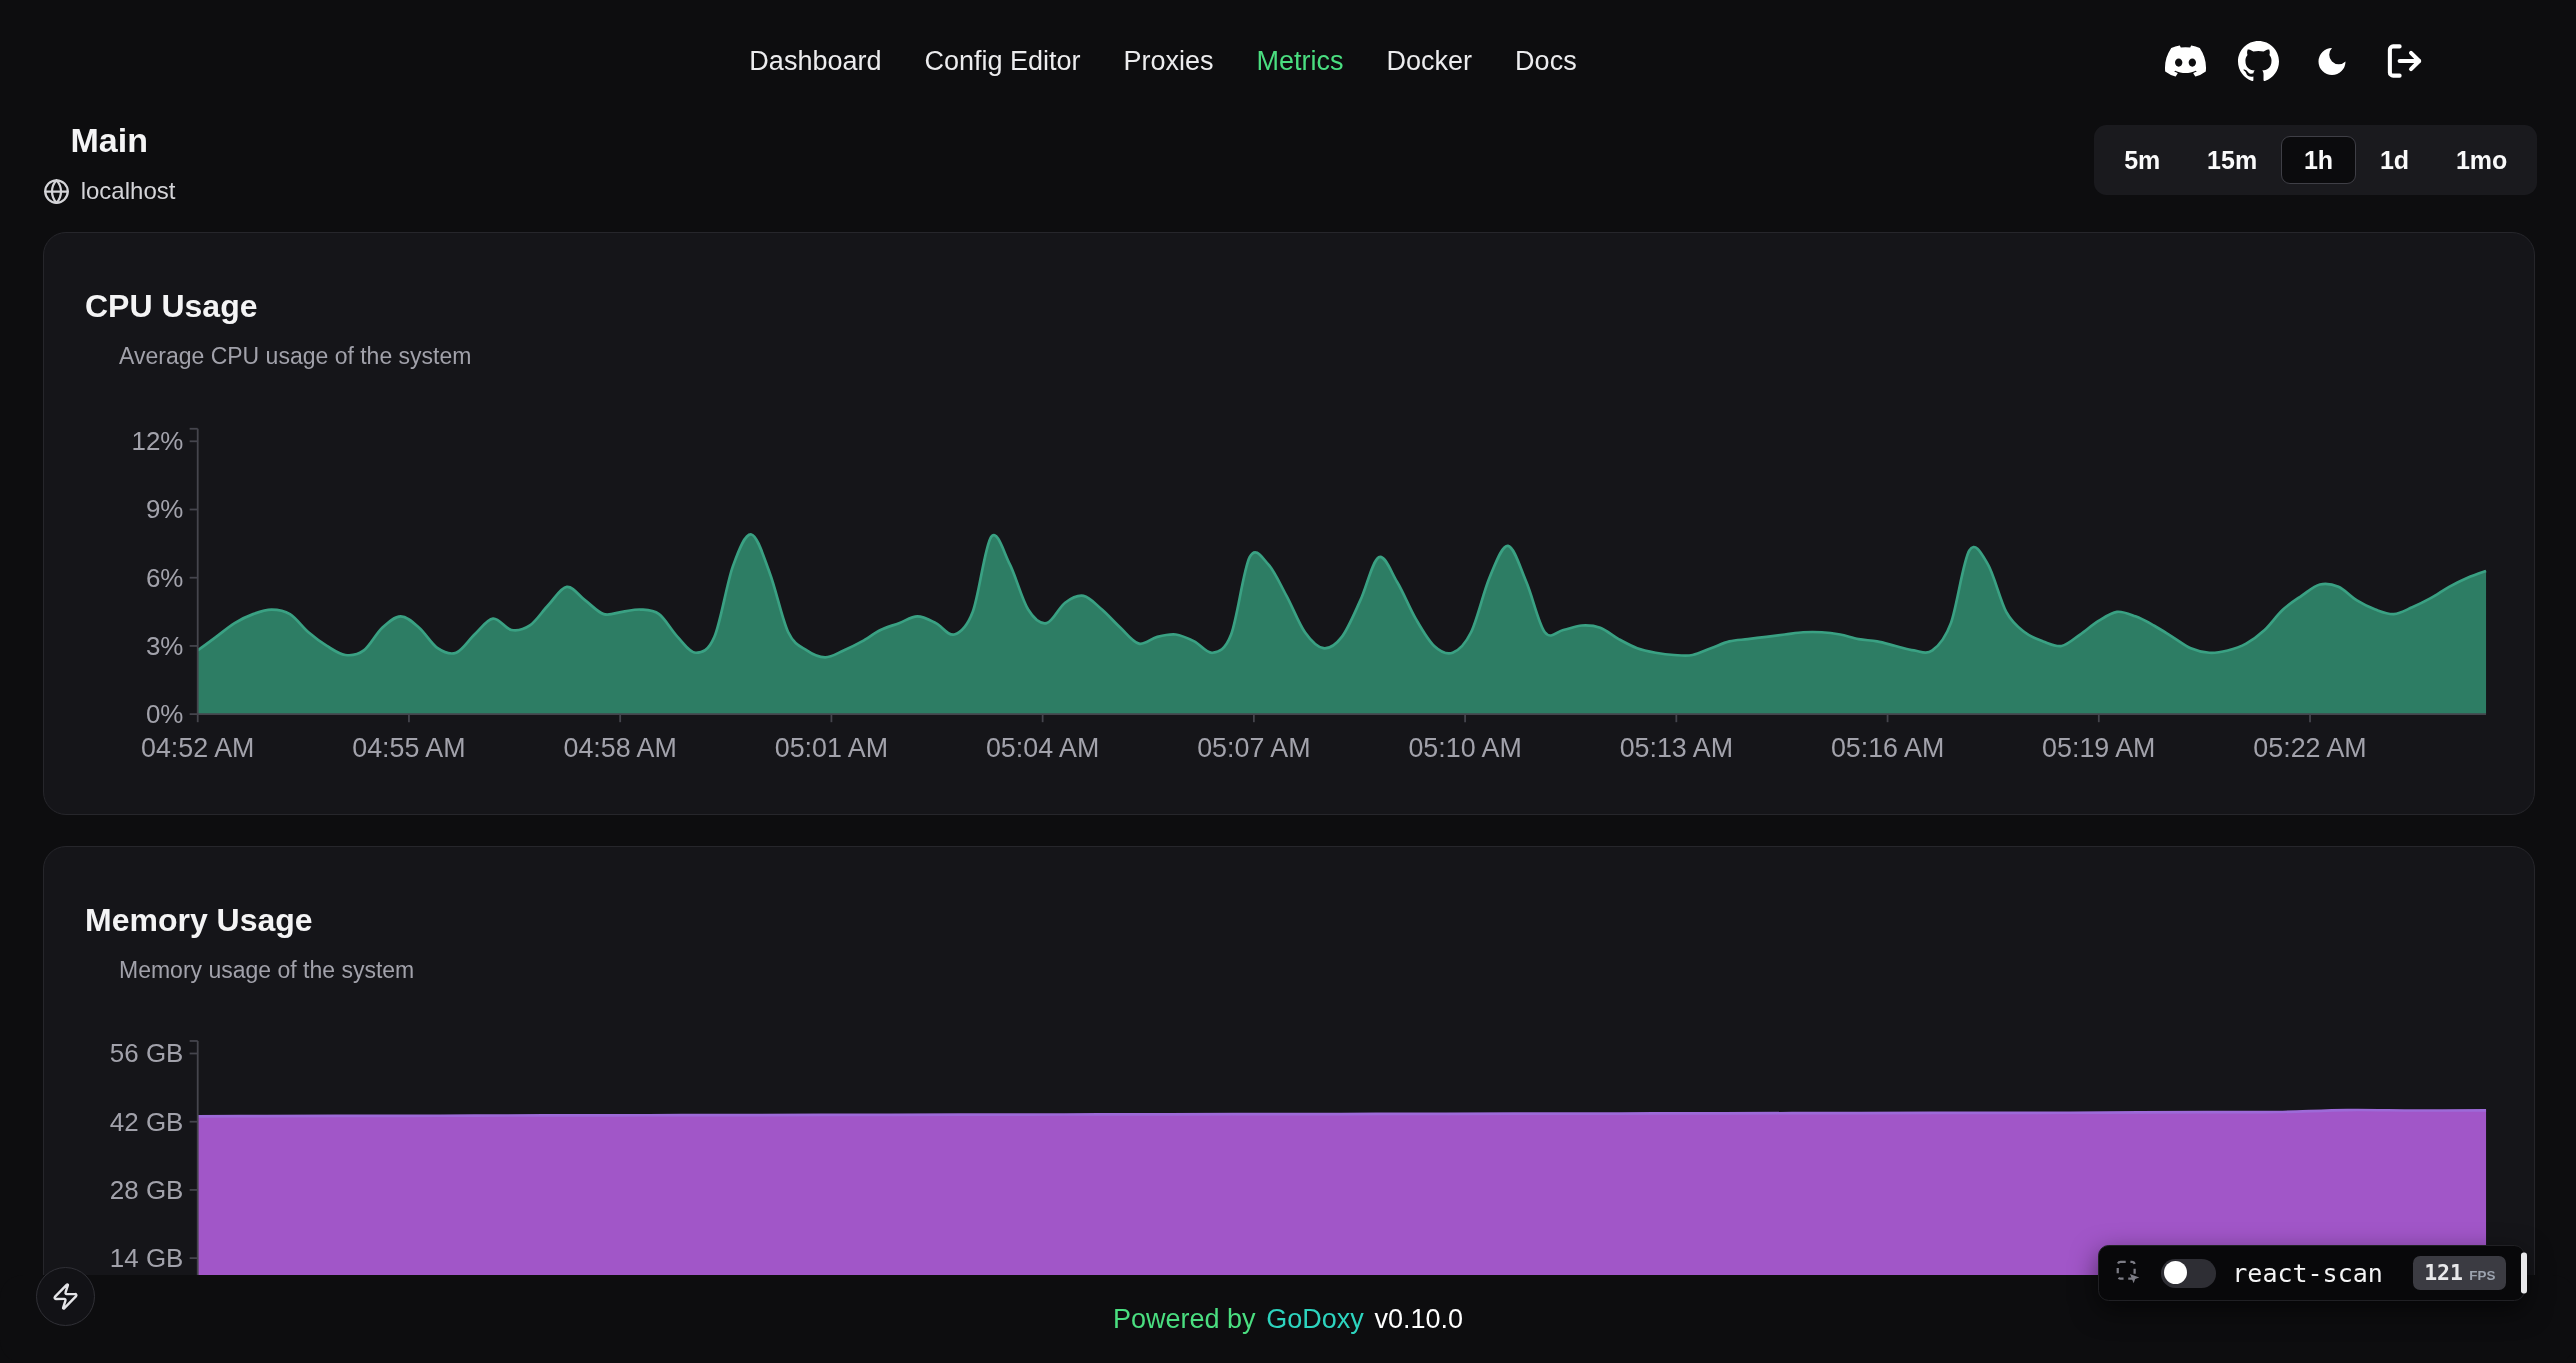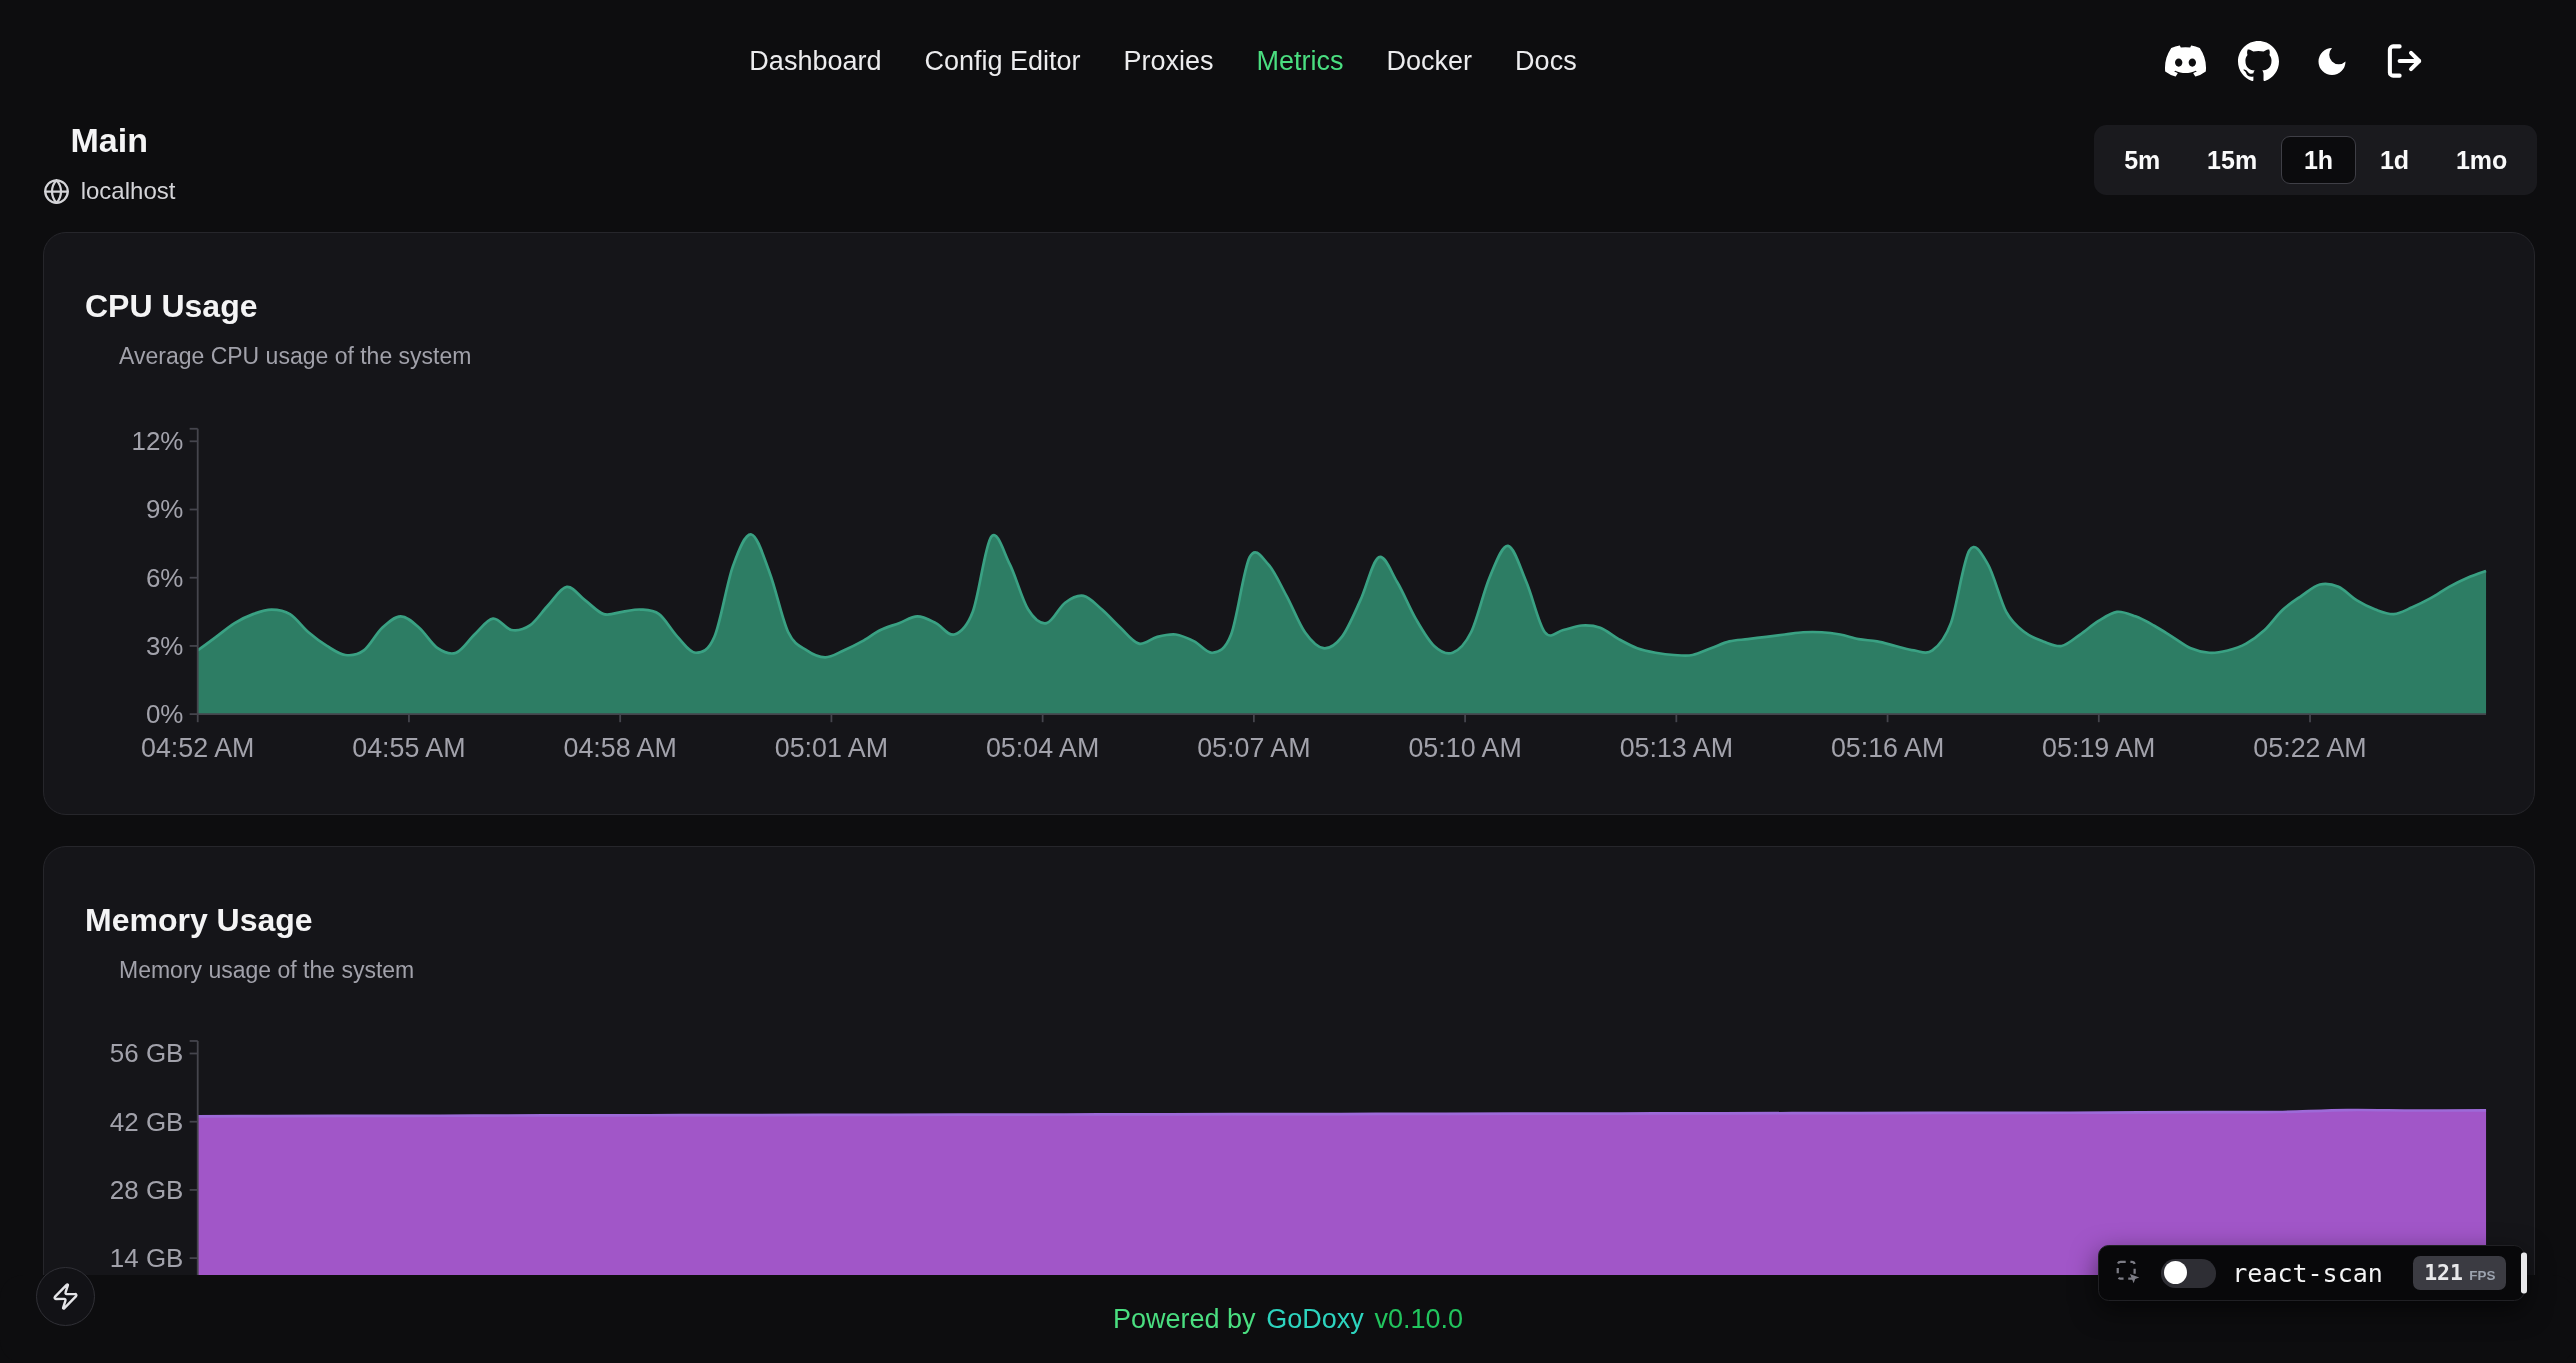--- a/index.html
+++ b/index.html
@@ -56,21 +56,21 @@
   
   .footer {
     position: fixed; left: 0; bottom: 0; width: 2576px; height: 88px;
     background: #0d0d0f; z-index: 20;
     display: flex; align-items: center; justify-content: center; gap: 10.7px;
     font-size: 27px;
     border-radius: 23px;
   }
   .footer .prefix { color: #4ade80; }
   .footer .brand  { color: #2dd4bf; cursor: pointer; }
-  .footer .version{ color: #22c55e; }
+  .footer .version{ color: #ffffff; }
 
   
   .fab {
     position: fixed; left: 36px; top: 1267px; width: 59px; height: 59px;
     border-radius: 50%; border: 1.8px solid #313137; background: #121216;
     display: flex; align-items: center; justify-content: center;
     z-index: 30; cursor: pointer;
   }
 
   

